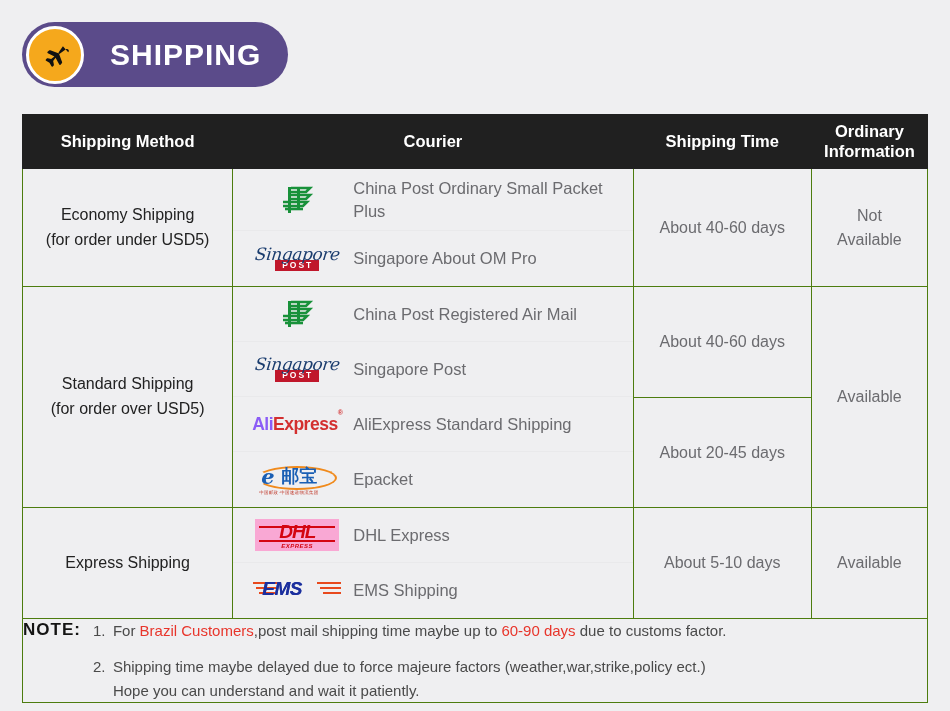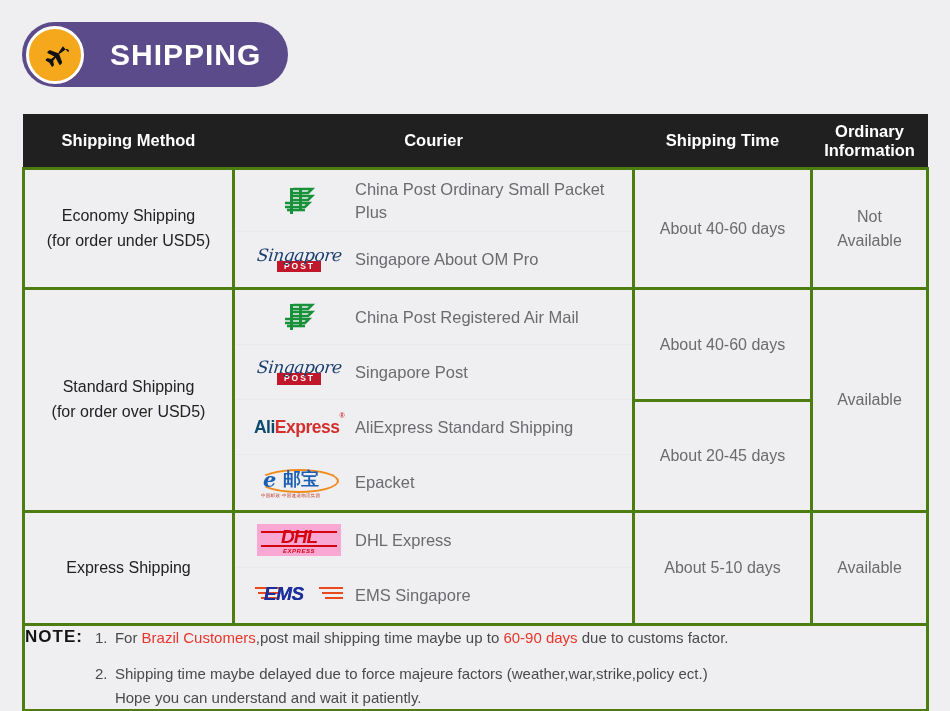--- a/index.html
+++ b/index.html
@@ -50,21 +50,21 @@
   
   .ship-table {
     position: absolute;
     left: 22px; top: 114px;
     width: 906px;
     border-collapse: collapse;
     table-layout: fixed;
     background: #efeff1;
   }
   .ship-table td, .ship-table th {
-    border: 3px solid #4d7c0f;
+    border: 1px solid #4d7c0f;
     padding: 0;
     vertical-align: middle;
   }
   .ship-table thead th {
     background: #202020;
     color: #ffffff;
     font-size: 16.5px;
     font-weight: bold;
     height: 54px;
     text-align: center;
@@ -147,21 +147,21 @@
     margin-top: -3px;
     line-height: 1.15;
   }
 
   .logo-ali {
     font-size: 17.5px;
     font-weight: bold;
     letter-spacing: -0.5px;
     white-space: nowrap;
   }
-  .logo-ali .a1 { color:#0c4a6e; }
+  .logo-ali .a1 { color:#8b5cf6; }
   .logo-ali .a2 { color:#d32f2f; }
   .logo-ali sup { font-size:7px; color:#d32f2f; top:-8px; position:relative; }
 
   .logo-epacket { position: relative; width: 84px; height: 34px; }
   .logo-epacket .ring {
     position:absolute; left:2px; top:3px;
     width:80px; height:24px;
     border:2.5px solid #f08a1c;
     border-radius: 50%;
     border-left-color: transparent;
@@ -411,21 +411,21 @@
                 <span class="logo-ems">
                   <span class="sl l1"></span>
                   <span class="sl l2"></span>
                   <span class="sl l3"></span>
                   <span class="ems-text">EMS</span>
                   <span class="sl r1"></span>
                   <span class="sl r2"></span>
                   <span class="sl r3"></span>
                 </span>
               </span>
-              <span class="courier-name">EMS Singapore</span>
+              <span class="courier-name">EMS Shipping</span>
             </div>
           </div>
         </td>
         <td class="cell-time" rowspan="2">About 5-10 days</td>
         <td class="cell-track" rowspan="2">Available</td>
       </tr>
       <tr></tr>
 
       <tr>
         <td class="note-cell" colspan="4">

